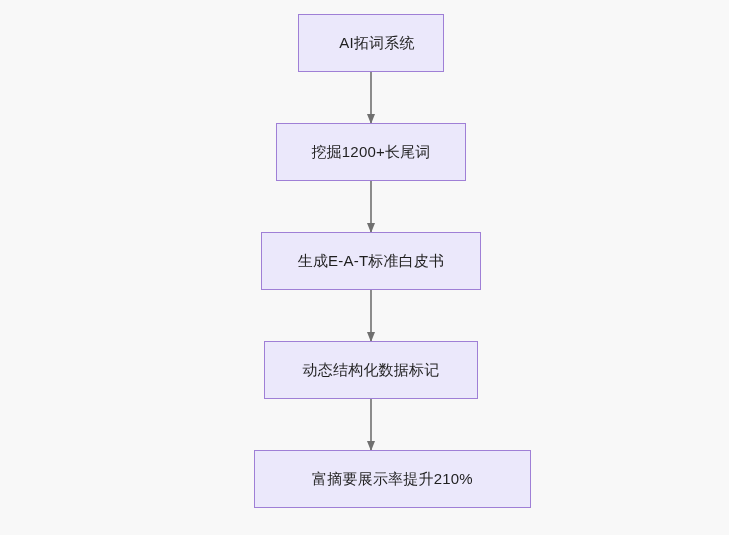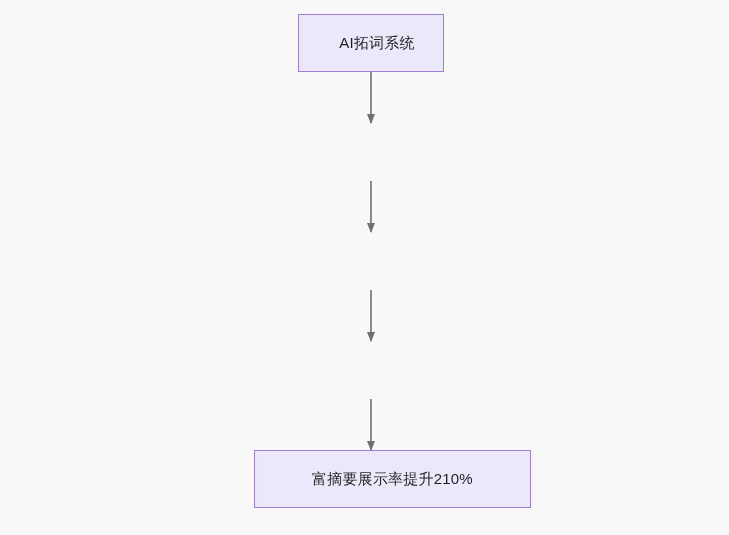--- a/index.html
+++ b/index.html
@@ -61,20 +61,29 @@
         <line x1="371" y1="181" x2="371" y2="232" stroke="#707070" stroke-width="1.6" marker-end="url(#arrowhead)"></line>
         <line x1="371" y1="290" x2="371" y2="341" stroke="#707070" stroke-width="1.6" marker-end="url(#arrowhead)"></line>
         <line x1="371" y1="399" x2="371" y2="450" stroke="#707070" stroke-width="1.6" marker-end="url(#arrowhead)"></line>
       </g>
   </svg>
 
   <div class="node" id="node-n1" style="left: 298px; top: 14px; width: 146px; height: 58px; background: rgb(235, 232, 251); border-color: rgb(159, 127, 214); color: rgb(31, 31, 31); padding-left: 12px;">
     <span class="node-label">AI拓词系统</span>
   </div>
 
+  <div class="node" id="node-n2" style="left: 276px; top: 123px; width: 190px; height: 58px; background: rgb(235, 232, 251); border-color: rgb(159, 127, 214); color: rgb(31, 31, 31);">
+    <span class="node-label">挖掘1200+长尾词</span>
+  </div>
 
+  <div class="node" id="node-n3" style="left: 261px; top: 232px; width: 220px; height: 58px; background: rgb(235, 232, 251); border-color: rgb(159, 127, 214); color: rgb(31, 31, 31);">
+    <span class="node-label">生成E-A-T标准白皮书</span>
+  </div>
 
+  <div class="node" id="node-n4" style="left: 264px; top: 341px; width: 214px; height: 58px; background: rgb(235, 232, 251); border-color: rgb(159, 127, 214); color: rgb(31, 31, 31);">
+    <span class="node-label">动态结构化数据标记</span>
+  </div>
 
   <div class="node" id="node-n5" style="left: 254px; top: 450px; width: 277px; height: 58px; background: rgb(235, 232, 251); border-color: rgb(159, 127, 214); color: rgb(31, 31, 31);">
     <span class="node-label">富摘要展示率提升210%</span>
   </div>
 
 </div>
 
 </body></html>

